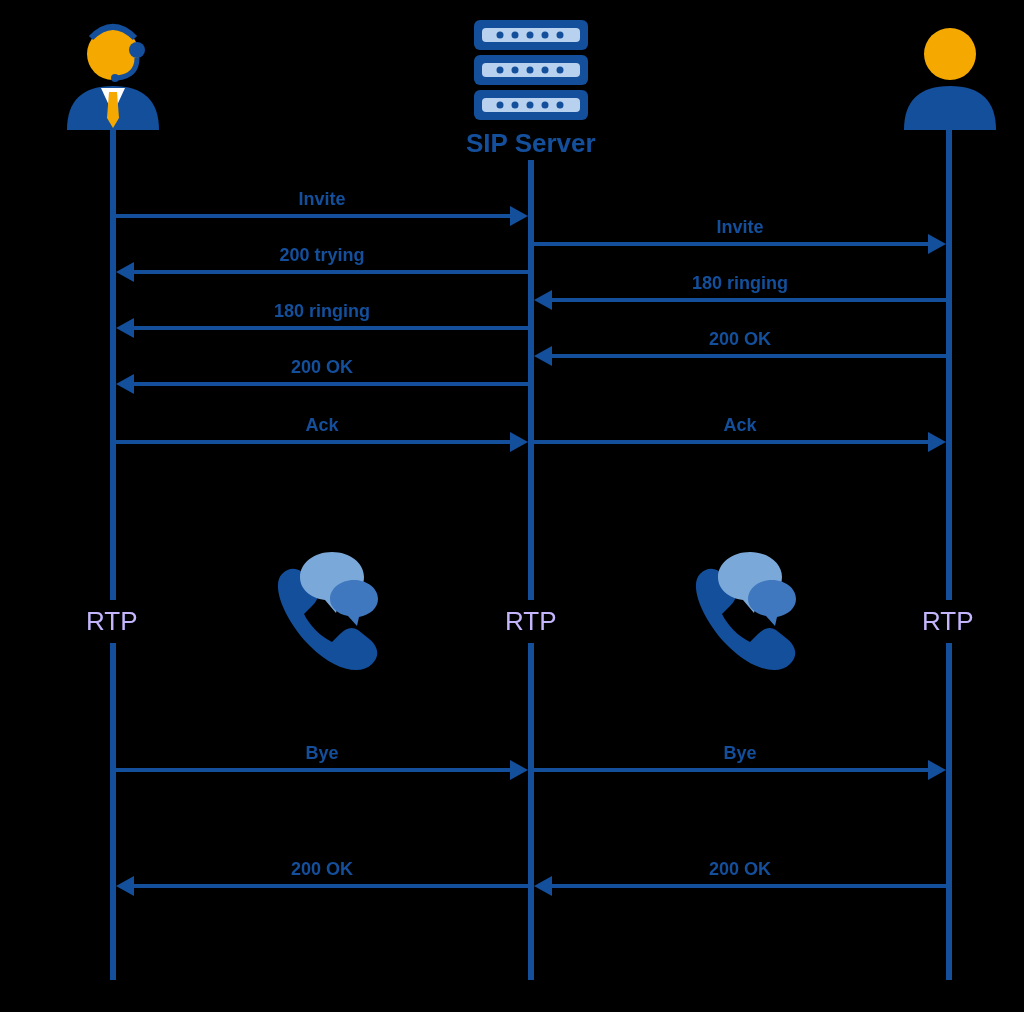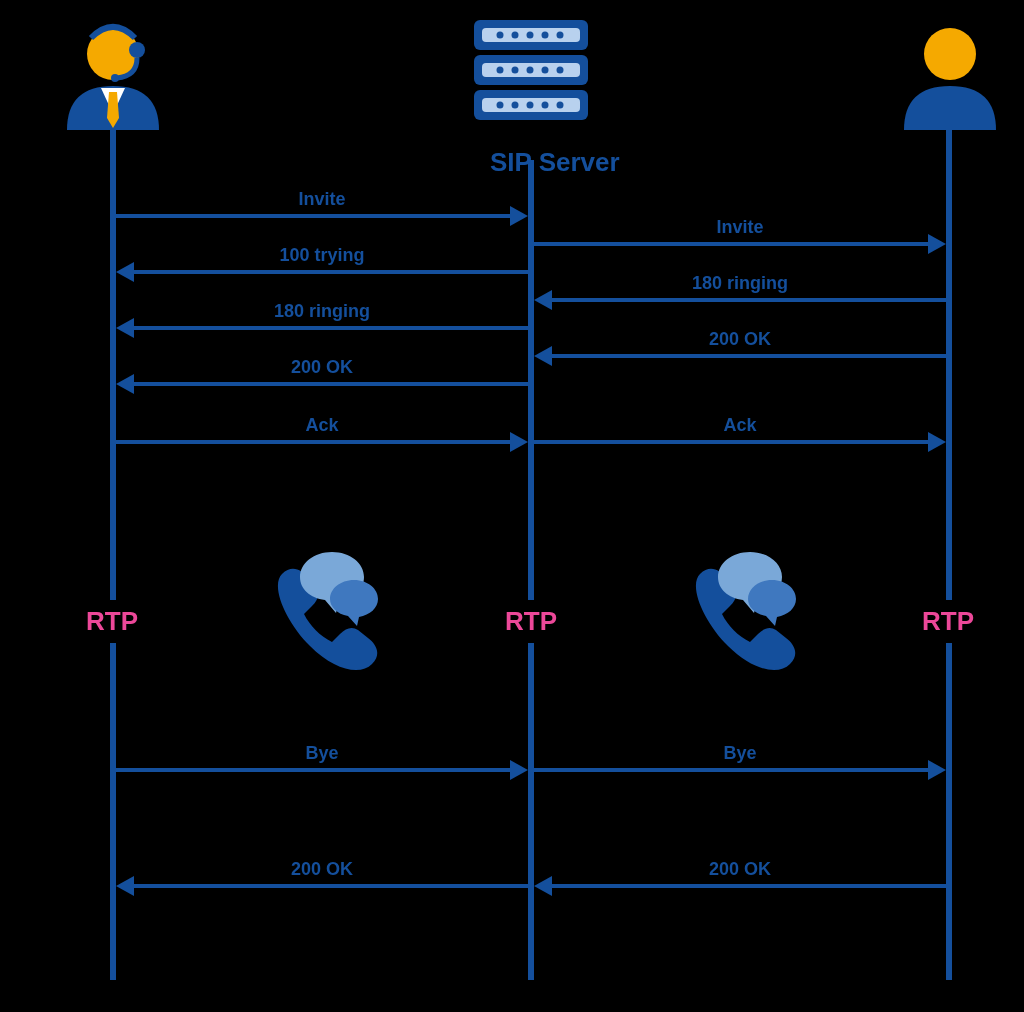--- a/index.html
+++ b/index.html
@@ -52,22 +52,22 @@
     color: #144f9c;
     font-weight: 600;
     font-size: 18px;
     position: absolute;
     bottom: 6px;
     left: 50%;
     transform: translateX(-50%);
     white-space: nowrap;
   }
   .rtp-label {
-    color: #ec4899;
-    font-weight: 700;
+    color: #c4b5fd;
+    font-weight: 400;
     font-size: 26px;
     position: absolute;
     white-space: nowrap;
     background:#000;
     padding: 6px 0;
   }
   .phone-bubble {
     position: absolute;
     width: 120px;
     height: 110px;
@@ -125,39 +125,39 @@
         <circle cx="90" cy="52" r="3.5"></circle>
 
       <circle cx="30" cy="87" r="3.5"></circle>
         <circle cx="45" cy="87" r="3.5"></circle>
         <circle cx="60" cy="87" r="3.5"></circle>
         <circle cx="75" cy="87" r="3.5"></circle>
         <circle cx="90" cy="87" r="3.5"></circle>
     </g>
   </svg>
 </div>
-<div class="label" style="left:490px; top:128px;margin-top:19px;">SIP Server</div>
+<div class="label" style="left:466px; top:128px;">SIP Server</div>
 
 <div class="actor" style="left:890px; top:20px;">
   <svg width="120" height="110" viewBox="0 0 120 110">
     <circle cx="60" cy="34" r="26" fill="#f5a900"></circle>
     <path d="M14 110 Q14 66 60 66 Q106 66 106 110 Z" fill="#144f9c"></path>
   </svg>
 </div>
 
 <div class="msg" style="left:116px; top:216px; width:412px; height:0;">
   <div class="msg-line" style="left:0; width:394px;"></div>
   <div class="arrow-right" style="left:394px;"></div>
   <div class="msg-label">Invite</div>
 </div>
 
 <div class="msg" style="left:116px; top:272px; width:412px; height:0;">
   <div class="arrow-left" style="left:0;"></div>
   <div class="msg-line" style="left:18px; width:394px;"></div>
-  <div class="msg-label">100 trying</div>
+  <div class="msg-label">200 trying</div>
 </div>
 
 <div class="msg" style="left:116px; top:328px; width:412px; height:0;">
   <div class="arrow-left" style="left:0;"></div>
   <div class="msg-line" style="left:18px; width:394px;"></div>
   <div class="msg-label">180 ringing</div>
 </div>
 
 <div class="msg" style="left:116px; top:384px; width:412px; height:0;">
   <div class="arrow-left" style="left:0;"></div>

